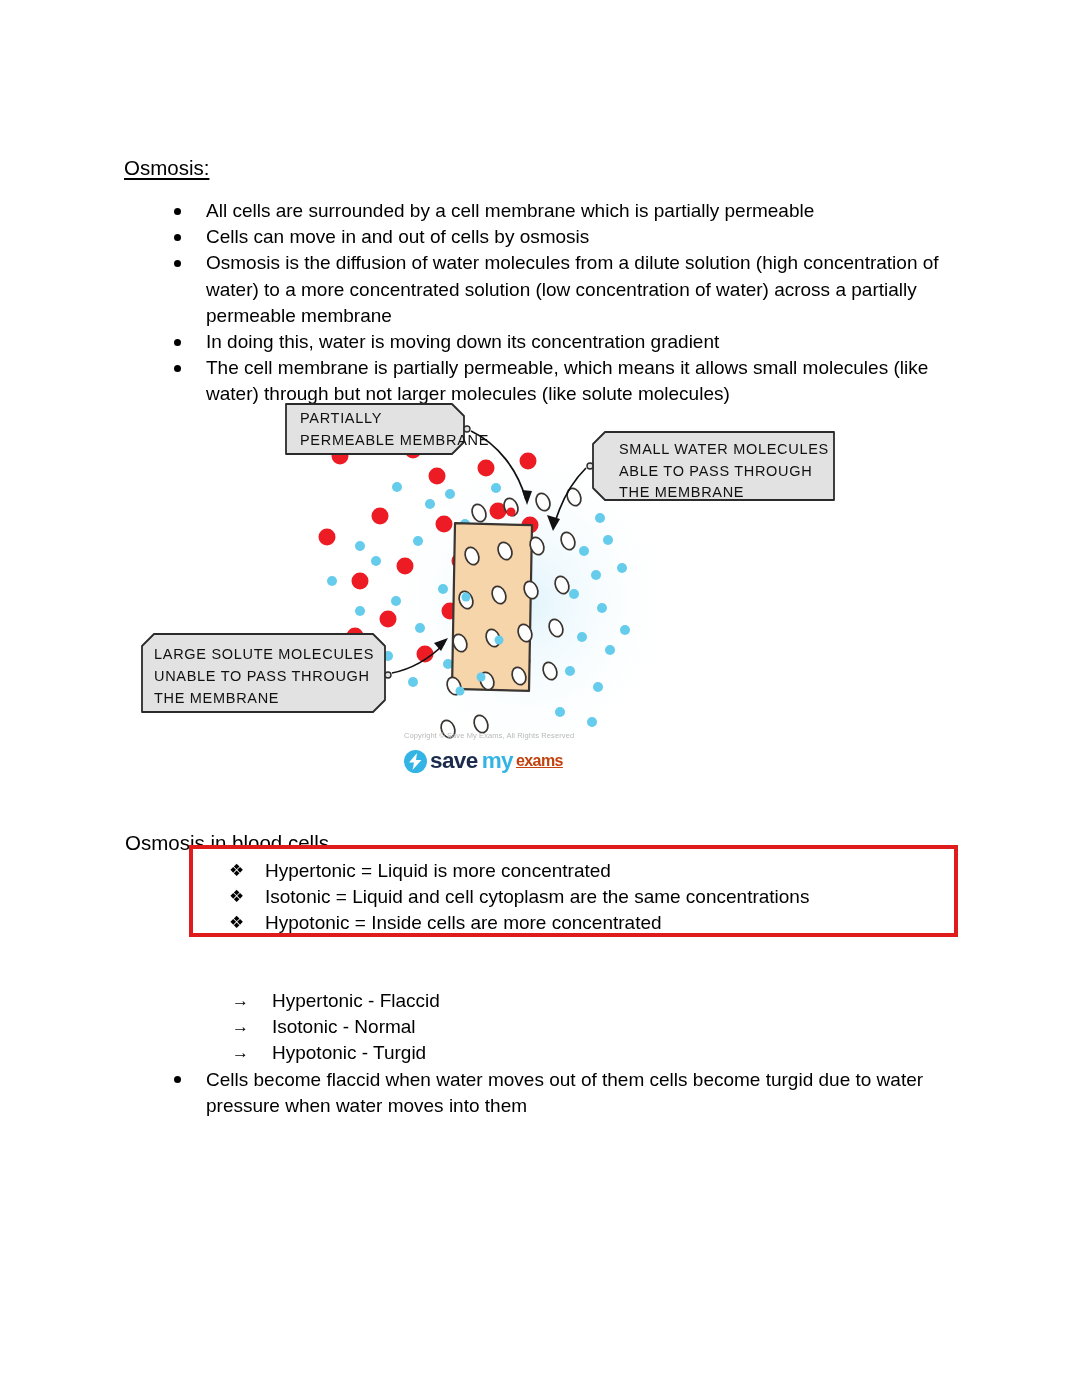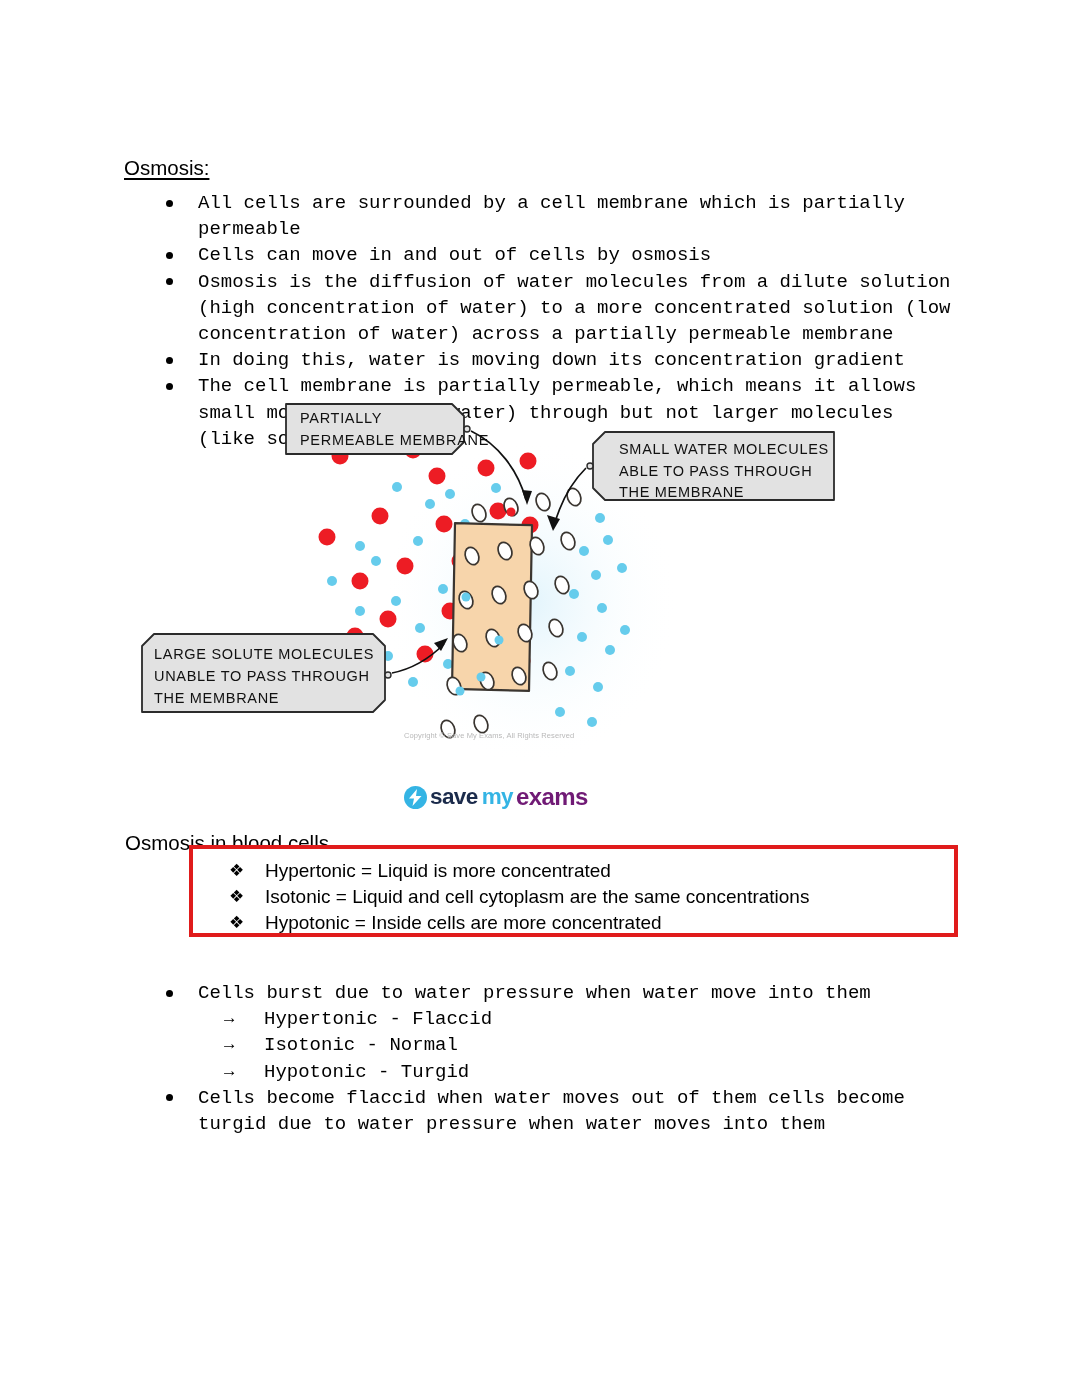--- a/index.html
+++ b/index.html
@@ -32,24 +32,23 @@
     top: 155px;
     font-size: 20.5px;
     line-height: 26px;
     text-decoration: underline;
     text-underline-offset: 3px;
     white-space: nowrap;
   }
 
   .bullet-list {
     position: absolute;
-    margin: 8px;
+    margin: 16px;
     padding: 0;
     list-style: none;
-    font-family: Liberation Mono, monospace;
   }
   .bullet-list.top {
     left: 152px;
     top: 182px;
     width: 800px;
   }
   .bullet-list li {
     position: relative;
     padding-left: 38px;
     font-size: 19px;
@@ -159,21 +158,20 @@
   }
 
   
   .logo {
     position: absolute;
     left: 404px;
     top: 748px;
     height: 26px;
     display: flex;
     align-items: center;
-    margin-top: 36px;
   }
   .logo .bolt-circle {
     width: 23px;
     height: 23px;
     border-radius: 50%;
     background: #34B4E4;
     position: relative;
     margin-right: 3px;
   }
   .logo .bolt-circle svg {
@@ -188,25 +186,26 @@
     letter-spacing: -0.6px;
   }
   .logo .word-my {
     font-size: 22.5px;
     font-weight: bold;
     color: #34B4E4;
     letter-spacing: -0.6px;
     margin-left: 4px;
   }
   .logo .word-exams {
-    font-size: 24px;
+    font-size: 16px;
     font-weight: bold;
-    color: #701a75;
+    color: #c2410c;
     letter-spacing: -0.6px;
     margin-left: 3px;
+    text-decoration: underline;
   }
 </style>
 </head>
 <body>
 
 <div class="page">
 
   <div class="doc-heading">Osmosis:</div>
 
   <ul class="bullet-list top">
@@ -397,21 +396,20 @@
 
   <div class="def-box">
     <ul class="def-list">
       <li><span class="diamond">❖</span><span>Hypertonic = Liquid is more concentrated</span></li>
       <li><span class="diamond">❖</span><span>Isotonic = Liquid and cell cytoplasm are the same concentrations</span></li>
       <li><span class="diamond">❖</span><span>Hypotonic = Inside cells are more concentrated</span></li>
     </ul>
   </div>
 
   <ul class="bullet-list bottom">
-    <li><span class="dot"></span><span>Cells burst due to water pressure when water move into them</span></li>
     <li style="padding-left:0;">
       <ul class="arrow-list">
         <li><span class="arw">→</span><span>Hypertonic - Flaccid</span></li>
         <li><span class="arw">→</span><span>Isotonic - Normal</span></li>
         <li><span class="arw">→</span><span>Hypotonic - Turgid</span></li>
       </ul>
     </li>
     <li><span class="dot"></span><span>Cells become flaccid when water moves out of them cells become turgid due to water pressure when water moves into them</span></li>
   </ul>
 

